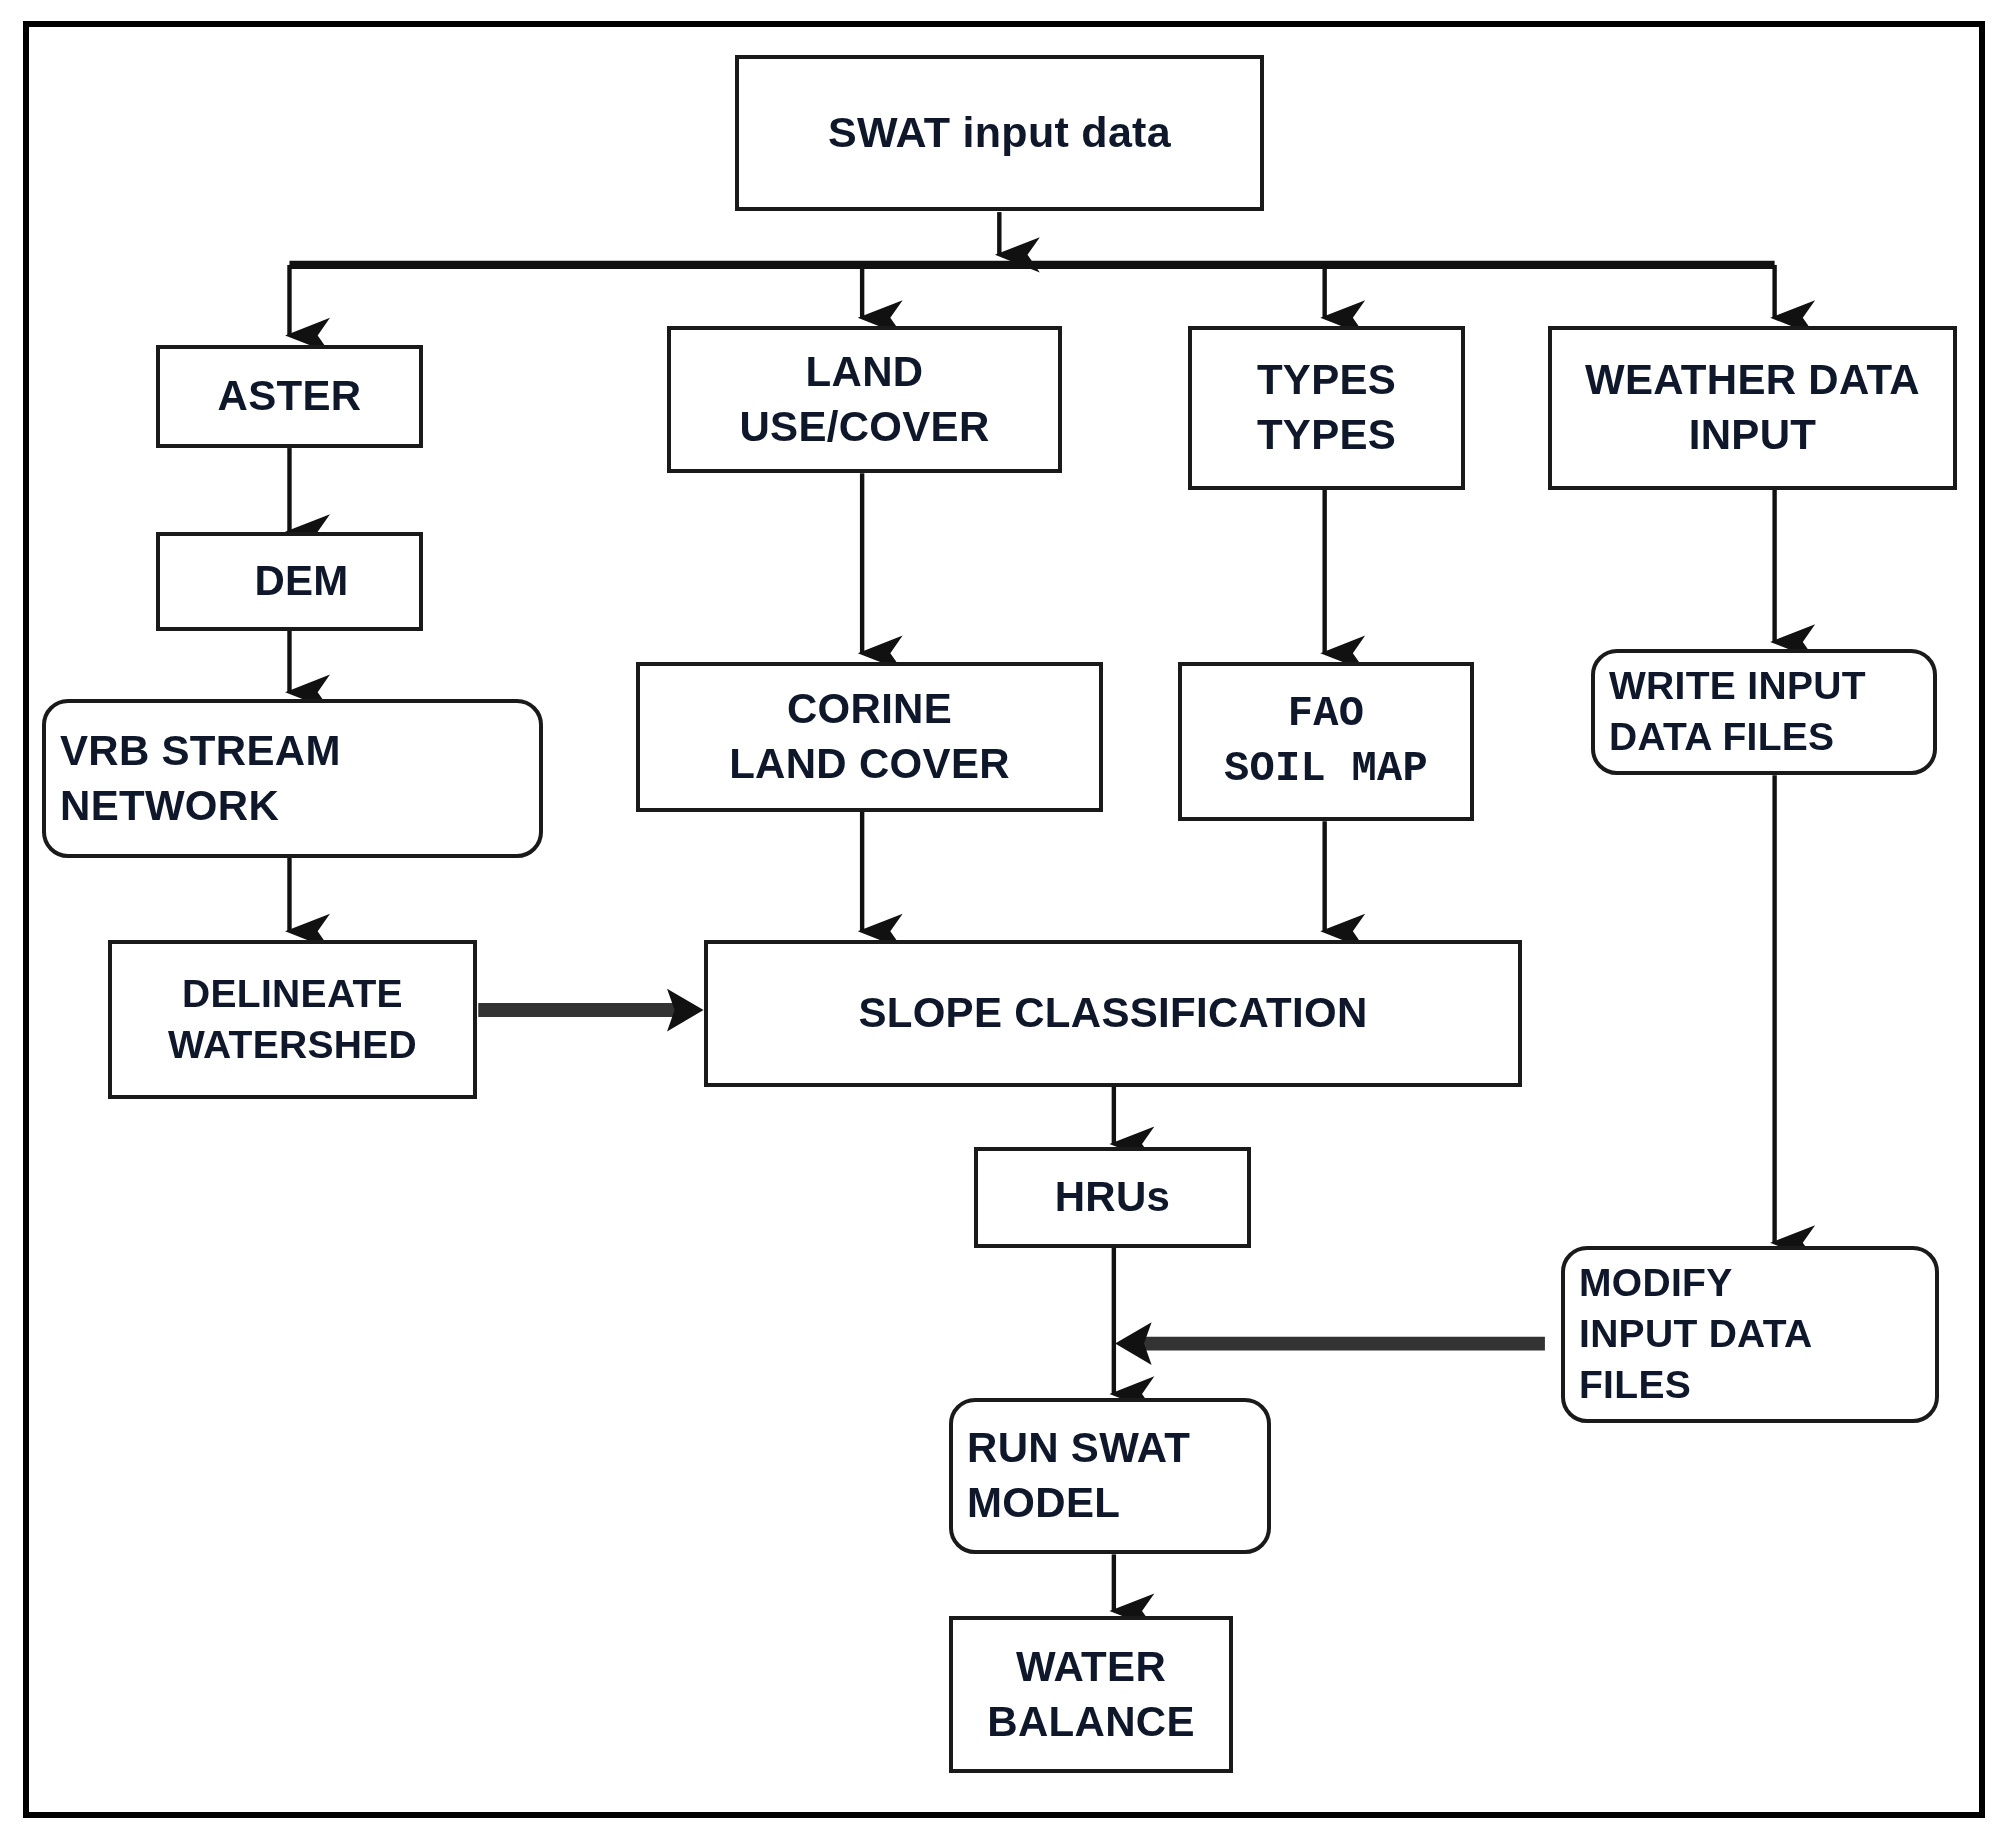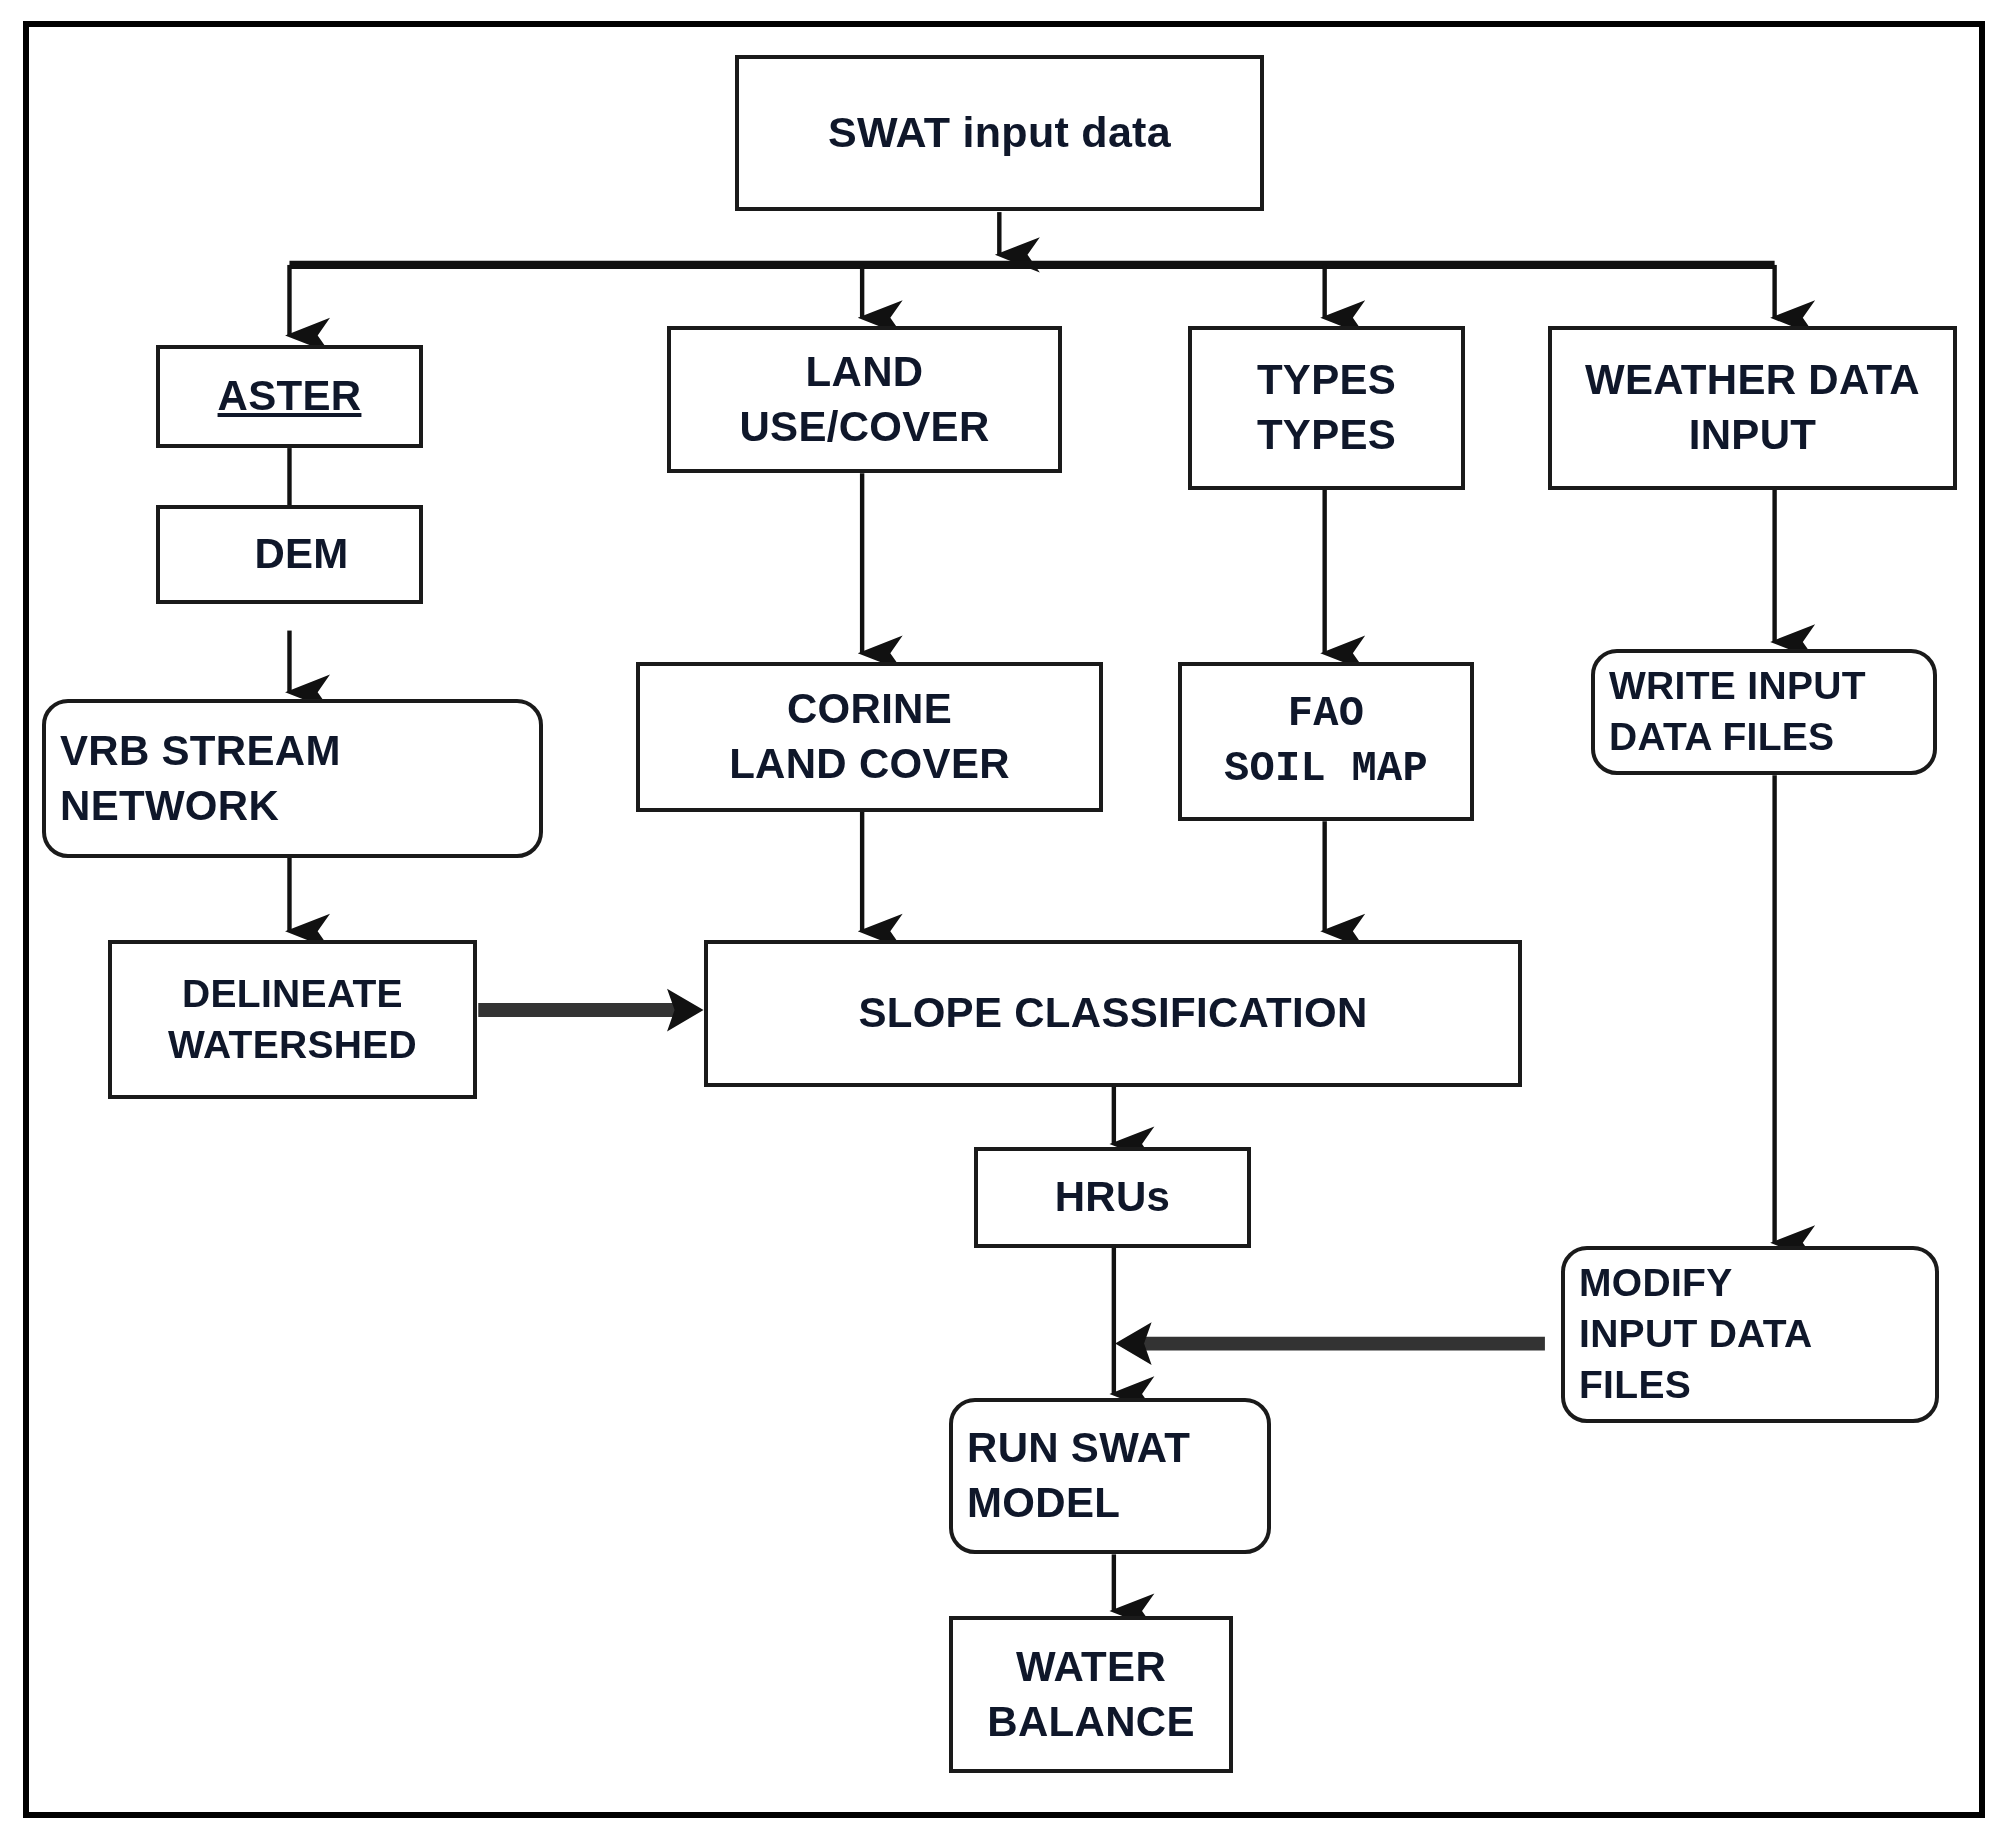--- a/index.html
+++ b/index.html
@@ -118,40 +118,40 @@
     <g>
       <path d="M2455,2135 L1805,2135" stroke="#333333" stroke-width="22" fill="none"></path>
       <path d="M1830,2101 L1772,2135 L1830,2169 L1818,2135 Z" fill="#111111"></path>
     </g>
   </svg>
 
   <div class="node align-center t-title" style="left:735px; top:55px; width:529px; height:156px;">
     <span class="ln">SWAT input data</span>
   </div>
 
-  <div class="node align-center t-big" style="left:156px; top:345px; width:267px; height:103px;text-decoration:underline;">
+  <div class="node align-center t-big" style="left:156px; top:345px; width:267px; height:103px;">
     <span class="ln">ASTER</span>
   </div>
 
   <div class="node align-center t-big" style="left:667px; top:326px; width:395px; height:147px;">
     <span class="ln">LAND</span>
     <span class="ln">USE/COVER</span>
   </div>
 
   <div class="node align-center t-big" style="left:1188px; top:326px; width:277px; height:164px;">
     <span class="ln">TYPES</span>
     <span class="ln">TYPES</span>
   </div>
 
   <div class="node align-center t-big" style="left:1548px; top:326px; width:409px; height:164px;">
     <span class="ln">WEATHER DATA</span>
     <span class="ln">INPUT</span>
   </div>
 
-  <div class="node align-center t-big" style="left:156px; top:505px; width:267px; height:99px;padding-left:24px;">
+  <div class="node align-center t-big" style="left:156px; top:532px; width:267px; height:99px;padding-left:24px;">
     <span class="ln">DEM</span>
   </div>
 
   <div class="node align-center t-big" style="left:636px; top:662px; width:467px; height:150px;">
     <span class="ln">CORINE</span>
     <span class="ln">LAND COVER</span>
   </div>
 
   <div class="node align-center t-big" style="left:1178px; top:662px; width:296px; height:159px;font-family:Liberation Mono, monospace;">
     <span class="ln">FAO</span>

